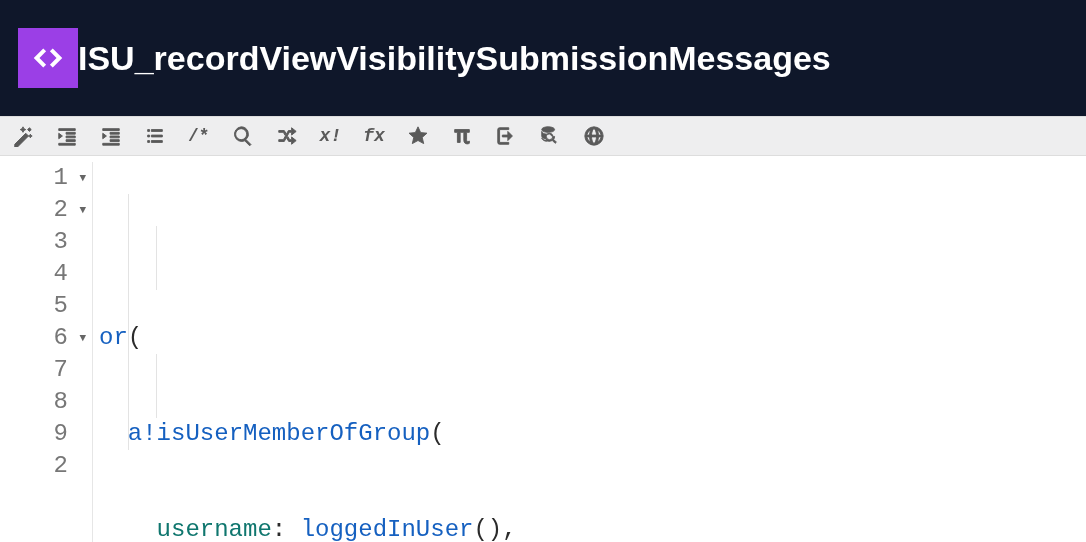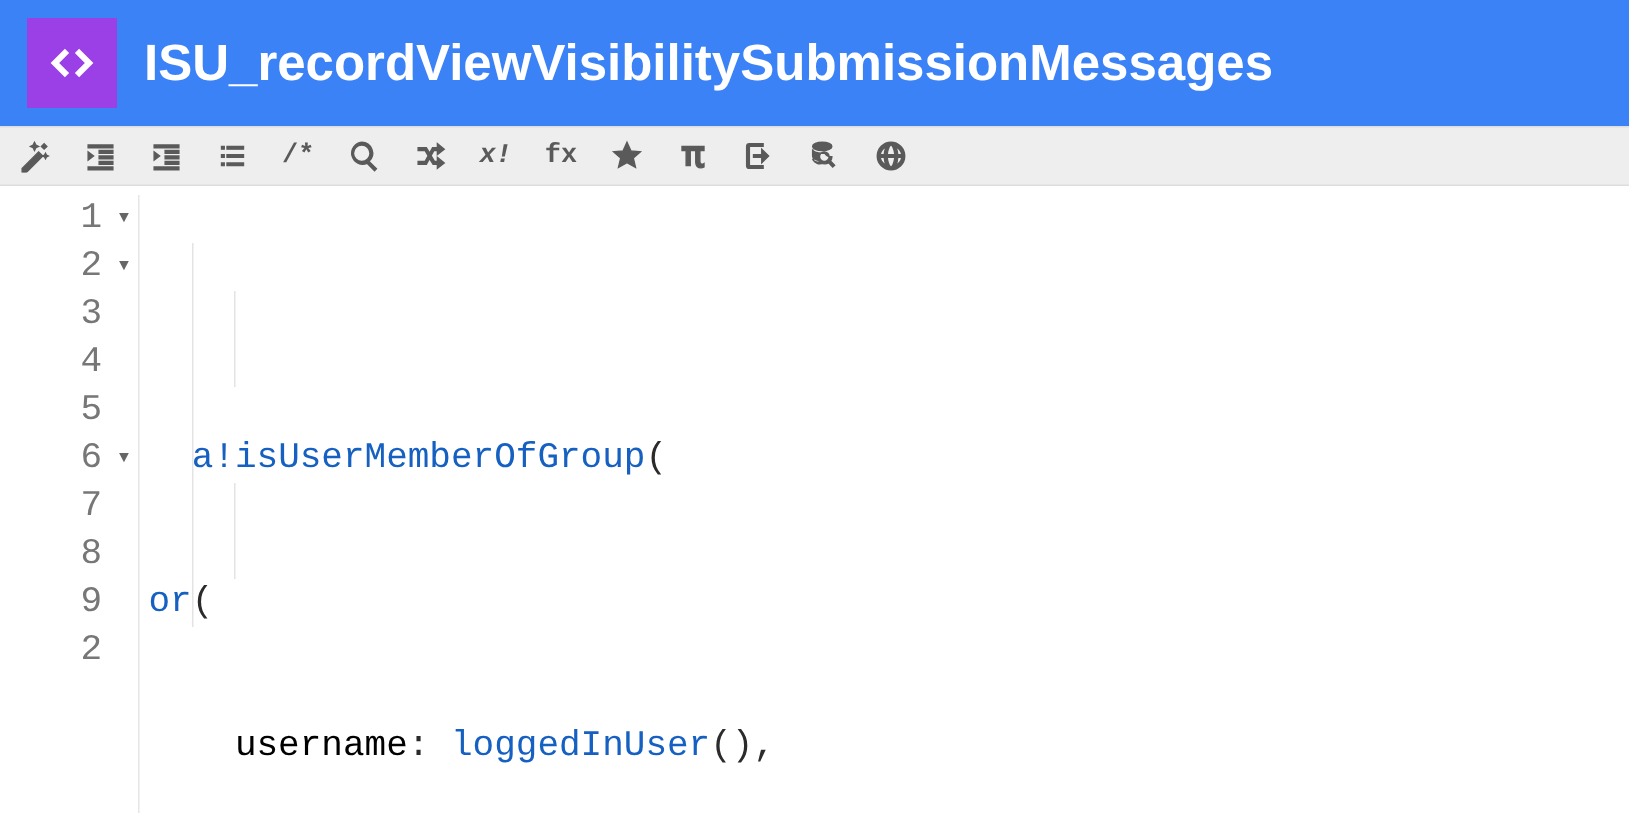--- a/index.html
+++ b/index.html
@@ -5,23 +5,22 @@
   * { box-sizing: border-box; }
   html, body {
     margin: 0; padding: 0;
     width: 1086px; height: 542px;
     font-family: -apple-system, BlinkMacSystemFont, "Segoe UI", Arial, sans-serif;
     background: #fff;
   }
   .header {
     display: flex;
     align-items: center;
-    background: #3b82f6;
-    padding: 12px 18px;
-    gap: 18px;
+    background: #0f172a;
+    padding: 28px 18px;
   }
   .code-icon-box {
     width: 60px;
     height: 60px;
     background: #9b3fe6;
     display: flex;
     align-items: center;
     justify-content: center;
     flex: 0 0 auto;
   }
@@ -85,21 +84,21 @@
     color: #666;
   }
   .code {
     position: relative;
     padding-left: 6px;
     white-space: pre;
     border-left: 1px solid #e6e6e6;
   }
   .code .line { height: 32px; }
   .kw   { color: #1560c0; }          
-  .name { color: #000000; }          
+  .name { color: #0f766e; }          
   .plain{ color: #2b2b2b; }          
   .guide {
     position: absolute;
     top: 0;
     bottom: 0;
     width: 1px;
     background: #e3e3e3;
   }
 </style>
 </head>
@@ -140,21 +139,21 @@
     <svg viewBox="0 0 24 24">
         <path d="M10 2a8 8 0 015.3 13.9l5.4 5.4-1.4 1.4-5.4-5.4A8 8 0 1110 2zm0 2a6 6 0 100 12 6 6 0 000-12z"></path>
       </svg>
   </div>
   <div class="tool-btn">
     <svg viewBox="0 0 24 24">
         <path d="M17 3l5 4-5 4V8h-2.5L9 18H3v-2h5l5.5-10H17V3zm0 10l5 4-5 4v-3h-3.1l-2.2-3.5 1.2-1.9L15 16h2v-3zM3 6h6l2 3.2-1.2 1.9L8 8H3V6z"></path>
       </svg>
   </div>
   <div class="tool-btn text" style="font-style:italic">x!</div>
-  <div class="tool-btn text" style="">fx</div>
+  <div class="tool-btn text" style="font-style:italic">fx</div>
   <div class="tool-btn">
     <svg viewBox="0 0 24 24">
         <path d="M12 2l2.9 6.3 6.9.6-5.2 4.6 1.6 6.8L12 16.9 5.8 20.3l1.6-6.8L2.2 8.9l6.9-.6L12 2z"></path>
       </svg>
   </div>
   <div class="tool-btn">
     <svg viewBox="0 0 24 24">
         <path d="M4 5h16v3h-3v8c0 1.4.6 2 1.5 2 .5 0 1-.2 1.5-.5V20c-.7.4-1.5.6-2.3.6-2.2 0-3.7-1.4-3.7-4V8h-4v11H7V8H4V5z"></path>
       </svg>
   </div>
@@ -185,22 +184,22 @@
     <div class="ln"><span>6</span><span class="fold">▼</span></div>
     <div class="ln"><span>7</span></div>
     <div class="ln"><span>8</span></div>
     <div class="ln"><span>9</span></div>
     <div class="ln"><span>2</span></div>
   </div>
   <div class="code">
     <div class="guide" style="left:35px; top:32px; height:256px;"></div>
     <div class="guide" style="left:63px; top:64px; height:64px;"></div>
     <div class="guide" style="left:63px; top:192px; height:64px;"></div>
+    <div class="line"><span class="kw">or</span><span class="plain">(</span></div>
     <div class="line">  <span class="kw">a!isUserMemberOfGroup</span><span class="plain">(</span></div>
-    <div class="line"><span class="kw">or</span><span class="plain">(</span></div>
     <div class="line">    <span class="name">username</span><span class="plain">: </span><span class="kw">loggedInUser</span><span class="plain">()</span><span class="plain">,</span></div>
     
     
     
     
     
     
     
   </div>
 </div>

